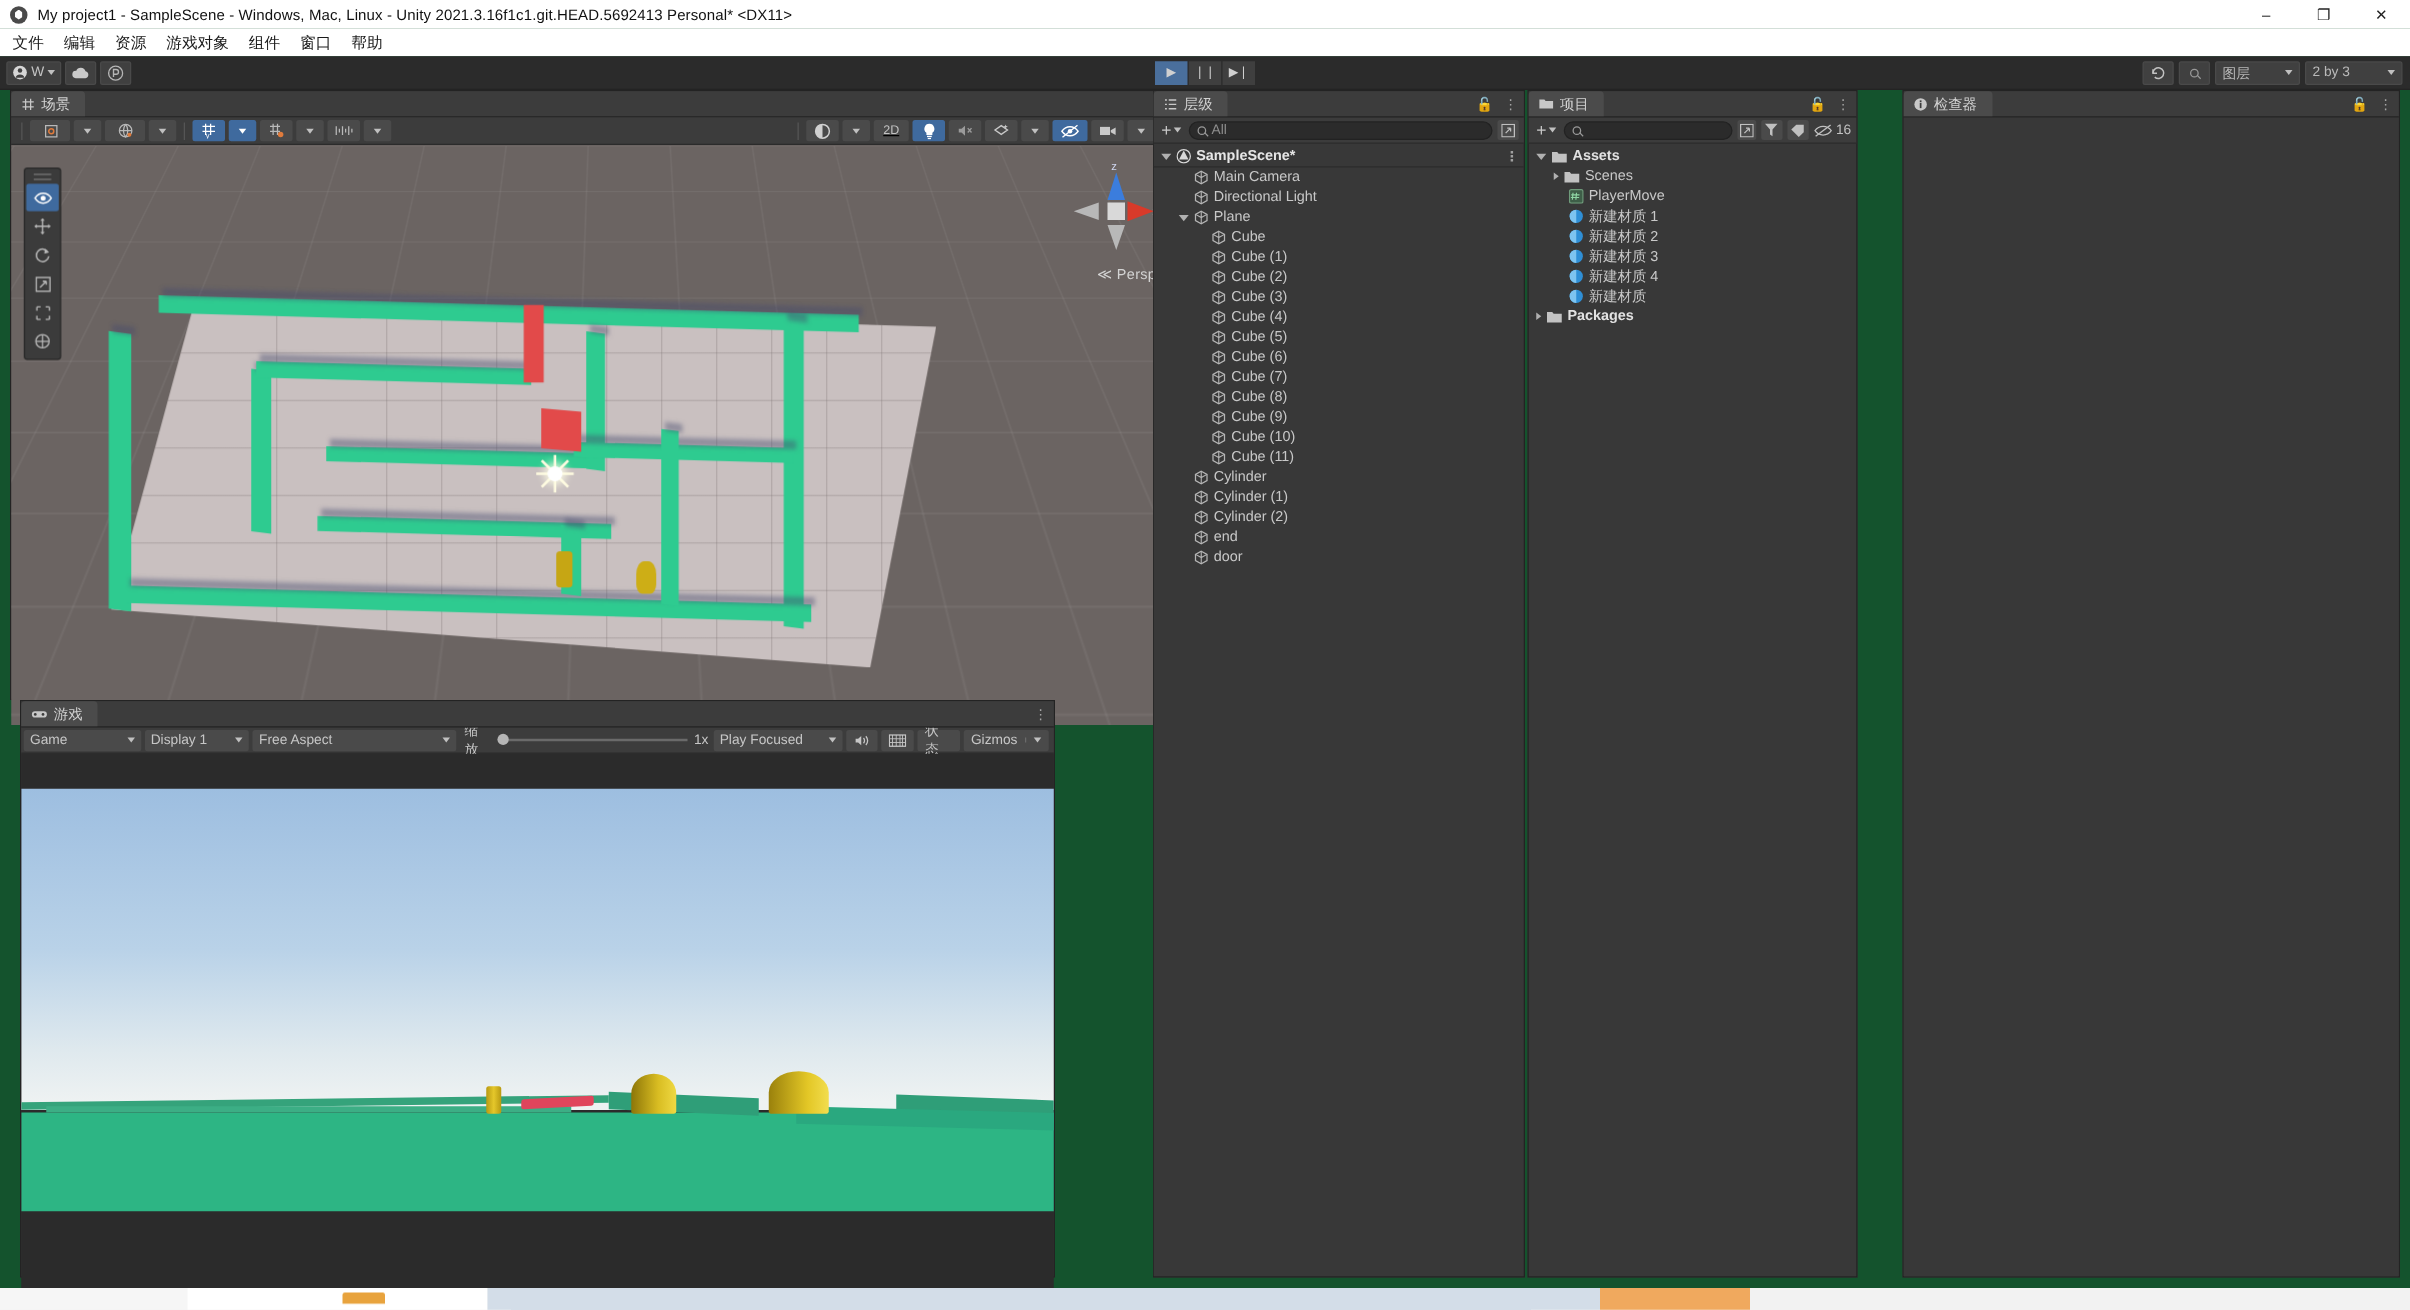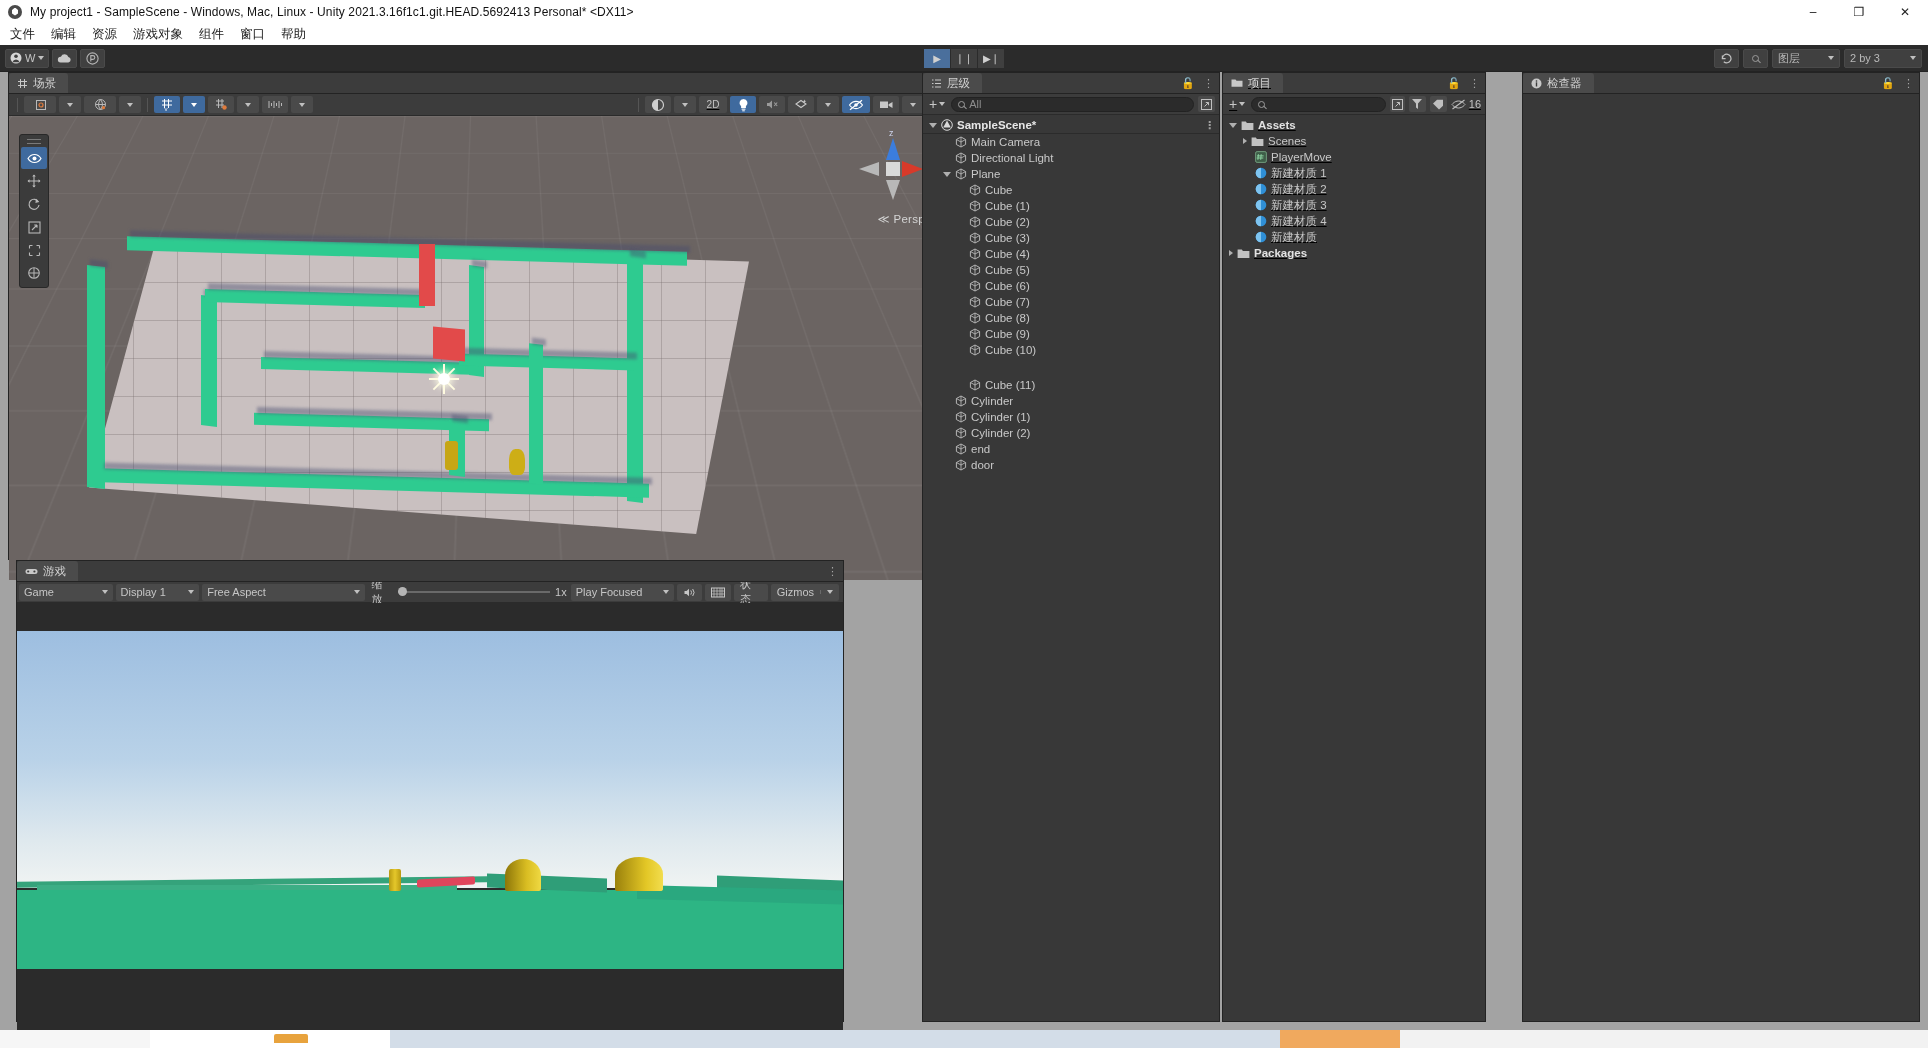--- a/index.html
+++ b/index.html
@@ -3,21 +3,21 @@
 <meta charset="utf-8">
 <style>
   * { box-sizing: border-box; margin: 0; padding: 0; }
   html, body {
     width: 1928px; height: 1048px;
     background: #1e1e1e;
     font-family: "Liberation Sans", "DejaVu Sans", sans-serif;
     overflow: hidden;
     -webkit-font-smoothing: antialiased;
   }
-  .app { position: relative; width: 1928px; height: 1048px; background: #a3a3a3; }
+  .app { position: relative; width: 1928px; height: 1048px; background: #14532d; }
 
   
   .titlebar {
     height: 23px; background: #ffffff; display: flex; align-items: center;
     padding-left: 8px; position: relative;
   }
   .title-icon {
     width: 14px; height: 14px; border-radius: 50%;
     background: #4a4a4a; margin-right: 8px; position: relative; flex: none;
   }
@@ -183,21 +183,21 @@
   .tree { padding-top: 2px; font-size: 11.5px; color: #c8c8c8; overflow: hidden; height: calc(100% - 42px); }
   .trow { height: 16px; display: flex; align-items: center; gap: 4px; padding-right: 4px; position: relative; }
   .trow.scene-row { font-weight: bold; color: #e6e6e6; }
   .tri { width: 0; height: 0; border-left: 4px solid #b0b0b0; border-top: 3.5px solid transparent; border-bottom: 3.5px solid transparent; flex: none; }
   .tri.open { border-left: 4px solid transparent; border-right: 4px solid transparent; border-top: 5px solid #b0b0b0; border-bottom: none; }
   .tri.blank { border: none; width: 8px; }
   .dots { position: absolute; right: 4px; color: #a0a0a0; font-size: 11px; }
   .hier-divider { height: 1px; background: #2b2b2b; }
 
   
-  #proj-panel { left: 1222px; top: 72px; width: 264px; height: 950px; text-decoration: underline; }
+  #proj-panel { left: 1222px; top: 72px; width: 264px; height: 950px; }
   .hidden-count { display:flex; align-items:center; gap:3px; color:#c2c2c2; font-size:11px; }
 
   
   #insp-panel { left: 1522px; top: 72px; width: 398px; height: 950px; }
 
   
   .statusbar { position: absolute; left: 0; bottom: 18px; width: 1928px; height: 26px; background: #2b2b2b; border-top: 1px solid #1f1f1f; }
   .watermark { position: absolute; right: 10px; top: 4px; color: #8d8d8d; font-size: 12px; opacity: .85; letter-spacing: .5px; }
   .taskbar { position: absolute; left: 0; bottom: 0; width: 1928px; height: 18px; background: #f2f2f2; display: flex; align-items: center; }
   .tb-tile { height: 18px; }
@@ -745,21 +745,21 @@
         <div class="trow" style="padding-left: 34px;">
           <span class="tri blank"></span>
           <span style="display: flex;">
             <svg width="12" height="12" viewBox="0 0 12 12">
               <path d="M6 1L10.6 3.5v5L6 11 1.4 8.5v-5z" fill="none" stroke="#b4b4b4" stroke-width="1"></path>
               <path d="M6 1v10M1.4 3.5L6 6l4.6-2.5" fill="none" stroke="#b4b4b4" stroke-width=".9"></path>
             </svg>
           </span>
           <span>Cube (10)</span>
         </div>
-        <div class="trow" style="padding-left: 34px; margin-top: 19px;">
+        <div class="trow" style="padding-left: 34px;">
           <span class="tri blank"></span>
           <span style="display: flex;">
             <svg width="12" height="12" viewBox="0 0 12 12">
               <path d="M6 1L10.6 3.5v5L6 11 1.4 8.5v-5z" fill="none" stroke="#b4b4b4" stroke-width="1"></path>
               <path d="M6 1v10M1.4 3.5L6 6l4.6-2.5" fill="none" stroke="#b4b4b4" stroke-width=".9"></path>
             </svg>
           </span>
           <span>Cube (11)</span>
         </div>
         <div class="trow" style="padding-left: 20px;">

